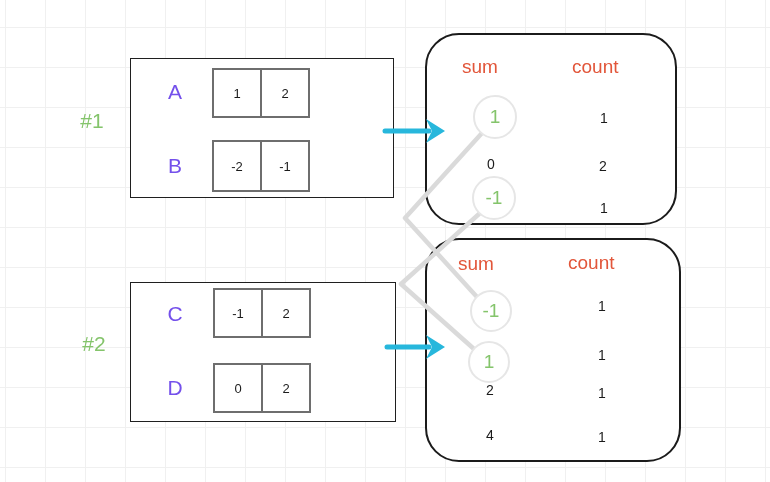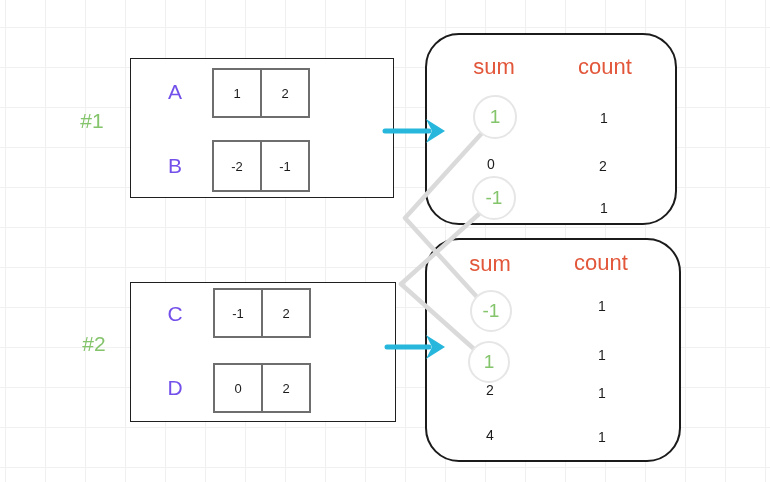--- a/index.html
+++ b/index.html
@@ -42,22 +42,22 @@
   .cells.short .cell { height:52px; }
 
   .result-box {
     position:absolute; background:#fff;
     border:2px solid #1b1b1b; border-radius:34px; z-index:1;
   }
   #table1 { left:425px; top:33px;  width:252px; height:192px; }
   #table2 { left:425px; top:238px; width:256px; height:224px; }
 
   .col-header {
-    position:absolute; height:24px; line-height:24px; text-align:center;
-    font-size:22px; color:#e2563a; z-index:3;
+    position:absolute; height:24px; line-height:24px; 
+    font-size:19px; color:#e2563a; z-index:3;
   }
   .val {
     position:absolute; width:30px; height:20px; line-height:20px;
     text-align:center; font-size:14px; color:#1b1b1b; z-index:3;
   }
   .circle {
     position:absolute; border:2px solid #e6e6e6; border-radius:50%;
     background:#ffffff; display:flex; align-items:center; justify-content:center;
     font-size:19px; color:#84c46b; z-index:3;
   }

